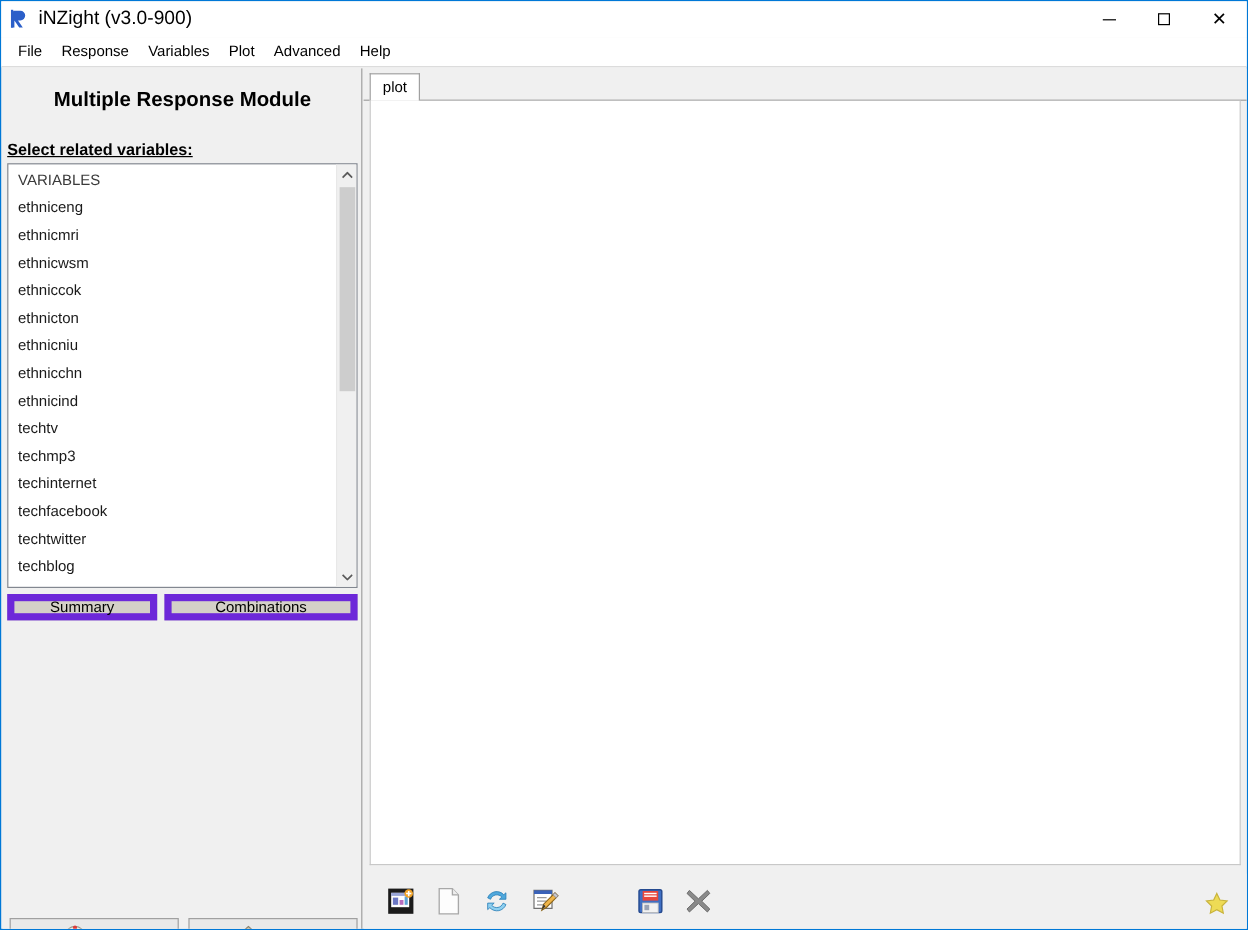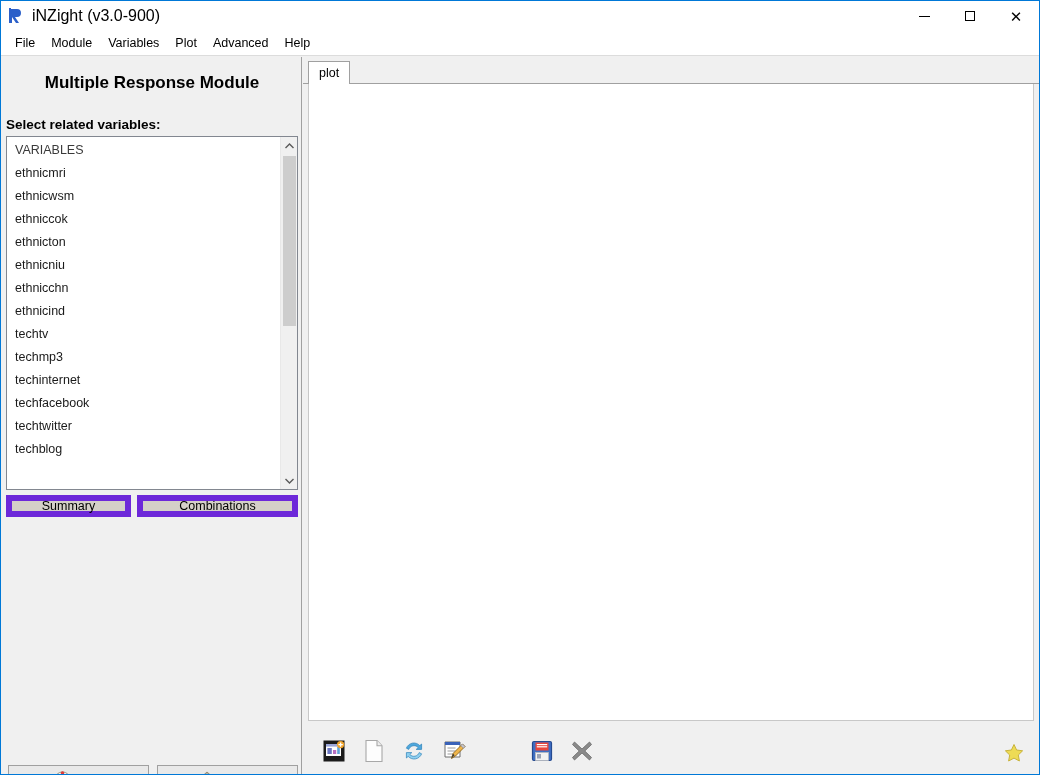--- a/index.html
+++ b/index.html
@@ -75,21 +75,21 @@
     background: #f0f0f0;
     border-right: 1px solid #a0a0a0;
   }
   #module-title {
     position: absolute; left: 0; top: 16px;
     width: 300px; text-align: center;
     font-size: 17px; font-weight: bold; color: #000;
   }
   #select-label {
     position: absolute; left: 4px; top: 60px;
-    font-size: 13.5px; font-weight: bold; color: #000;
+    font-size: 13.5px; font-weight: bold; color: #000; text-decoration: underline;
   }
 
   
   #listbox-wrap {
     position: absolute; left: 4px; top: 79px;
     width: 292px; height: 354px;
     background: #ffffff;
     border: 1px solid #828790;
     overflow: hidden;
     display: flex;
@@ -242,35 +242,36 @@
         <span class="mx-glyph"></span>
       </div>
       <div class="winbtn close">
         <span class="cl-glyph">✕</span>
       </div>
     </div>
   </div>
 
   <div id="menubar">
     <div class="menu-item">File</div>
-    <div class="menu-item">Module</div>
+    <div class="menu-item">Response</div>
     <div class="menu-item">Variables</div>
     <div class="menu-item">Plot</div>
     <div class="menu-item">Advanced</div>
     <div class="menu-item">Help</div>
   </div>
 
   <div id="leftpanel">
 
     <div id="module-title">Multiple Response Module</div>
     <div id="select-label">Select related variables:</div>
 
     <div id="listbox-wrap">
       <div id="listbox">
         <div class="list-row header">VARIABLES</div>
+        <div class="list-row">ethniceng</div>
         <div class="list-row">ethnicmri</div>
         <div class="list-row">ethnicwsm</div>
         <div class="list-row">ethniccok</div>
         <div class="list-row">ethnicton</div>
         <div class="list-row">ethnicniu</div>
         <div class="list-row">ethnicchn</div>
         <div class="list-row">ethnicind</div>
         <div class="list-row">techtv</div>
         <div class="list-row">techmp3</div>
         <div class="list-row">techinternet</div>

